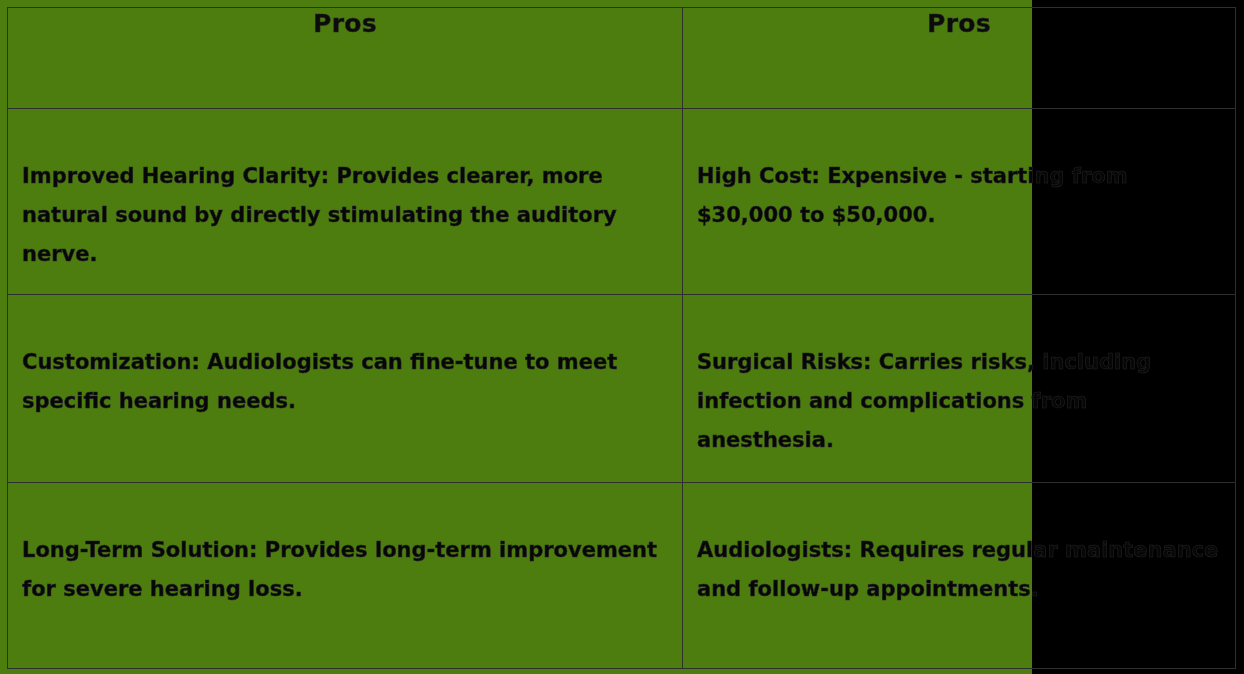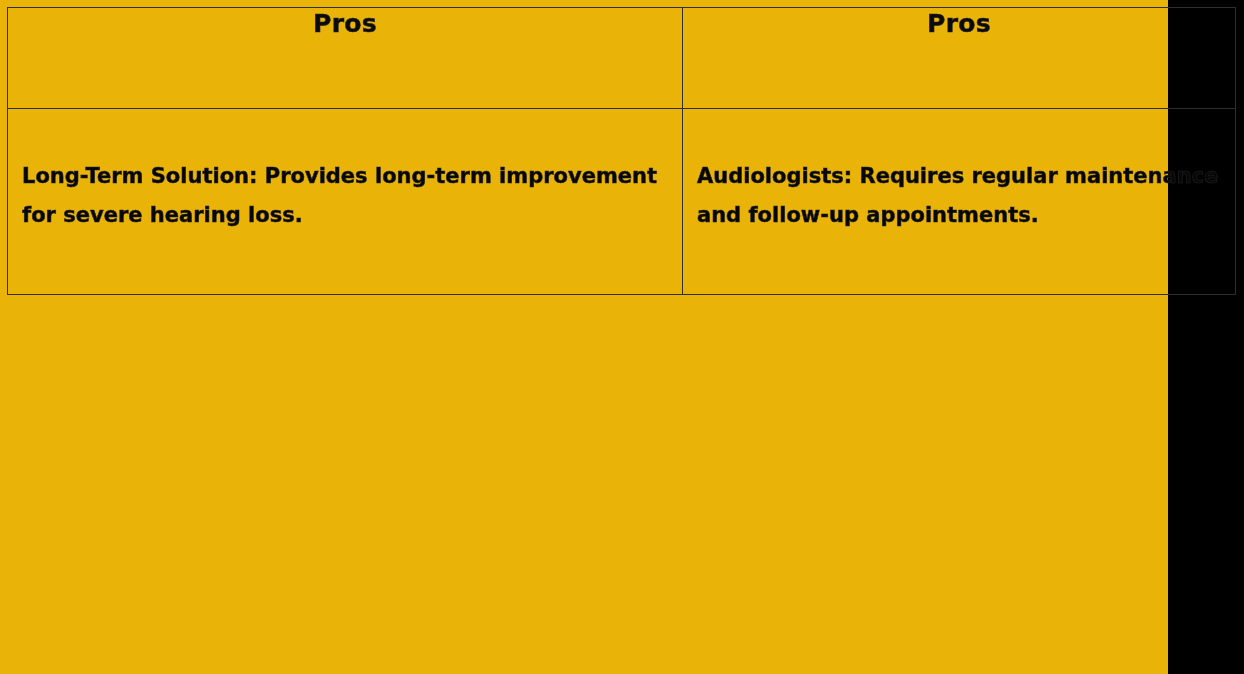--- a/index.html
+++ b/index.html
@@ -8,23 +8,23 @@
     background: #000000;
   }
   body {
     width: 1244px;
     height: 674px;
     overflow: hidden;
     font-family: "DejaVu Sans", sans-serif;
   }
   .page {
     position: relative;
-    width: 1168px;
+    width: 1032px;
     height: 674px;
-    background: #eab308;
+    background: #4d7c0f;
     box-sizing: border-box;
     padding-left: 36px;
   }
   .pros-cons-table {
     position: absolute;
     left: 7px;
     top: 7px;
     width: 1228px;
     border-collapse: collapse;
     table-layout: fixed;
@@ -70,20 +70,36 @@
 
 <div class="page">
   <table class="pros-cons-table">
     <thead>
       <tr>
         <th class="header-cell col-left">Pros</th>
         <th class="header-cell col-right">Pros</th>
       </tr>
     </thead>
     <tbody>
+      <tr class="row-1">
+        <td class="body-cell col-left">
+          <span class="cell-lead">Improved Hearing Clarity:</span><span class="cell-text"> Provides clearer, more natural sound by directly stimulating the auditory nerve.</span>
+        </td>
+        <td class="body-cell col-right">
+          <span class="cell-lead">High Cost:</span><span class="cell-text"> Expensive - starting from $30,000 to $50,000.</span>
+        </td>
+      </tr>
+      <tr class="row-2">
+        <td class="body-cell col-left">
+          <span class="cell-lead">Customization:</span><span class="cell-text"> Audiologists can fine-tune to meet specific hearing needs.</span>
+        </td>
+        <td class="body-cell col-right">
+          <span class="cell-lead">Surgical Risks:</span><span class="cell-text"> Carries risks, including infection and complications from anesthesia.</span>
+        </td>
+      </tr>
       <tr class="row-3">
         <td class="body-cell col-left">
           <span class="cell-lead">Long-Term Solution:</span><span class="cell-text"> Provides long-term improvement for severe hearing loss.</span>
         </td>
         <td class="body-cell col-right">
           <span class="cell-lead">Audiologists:</span><span class="cell-text"> Requires regular maintenance and follow-up appointments.</span>
         </td>
       </tr>
     </tbody>
   </table>

